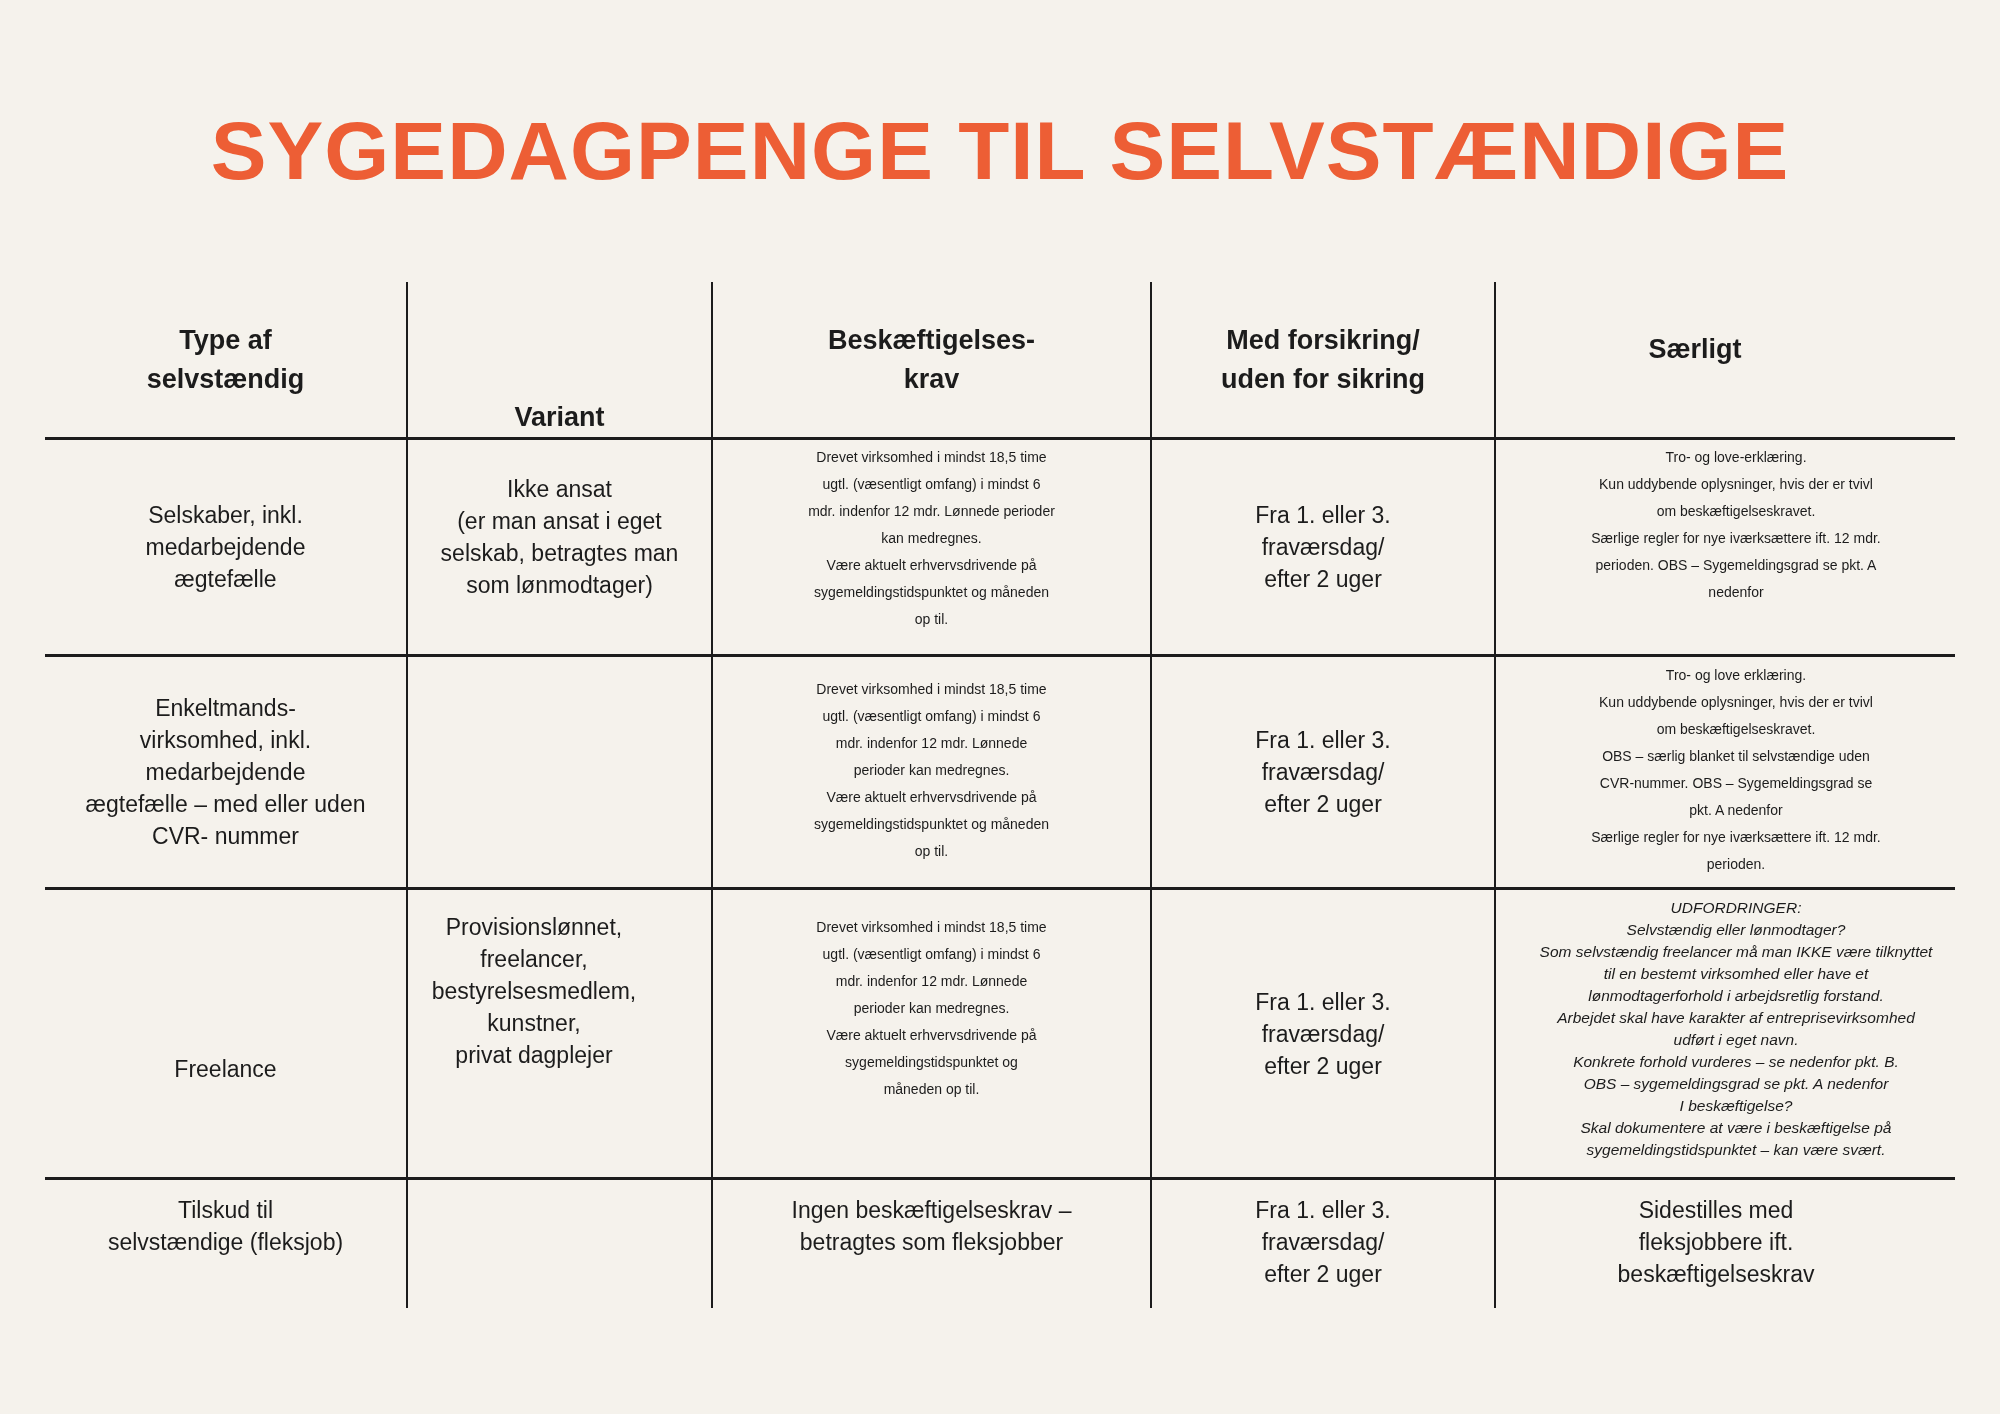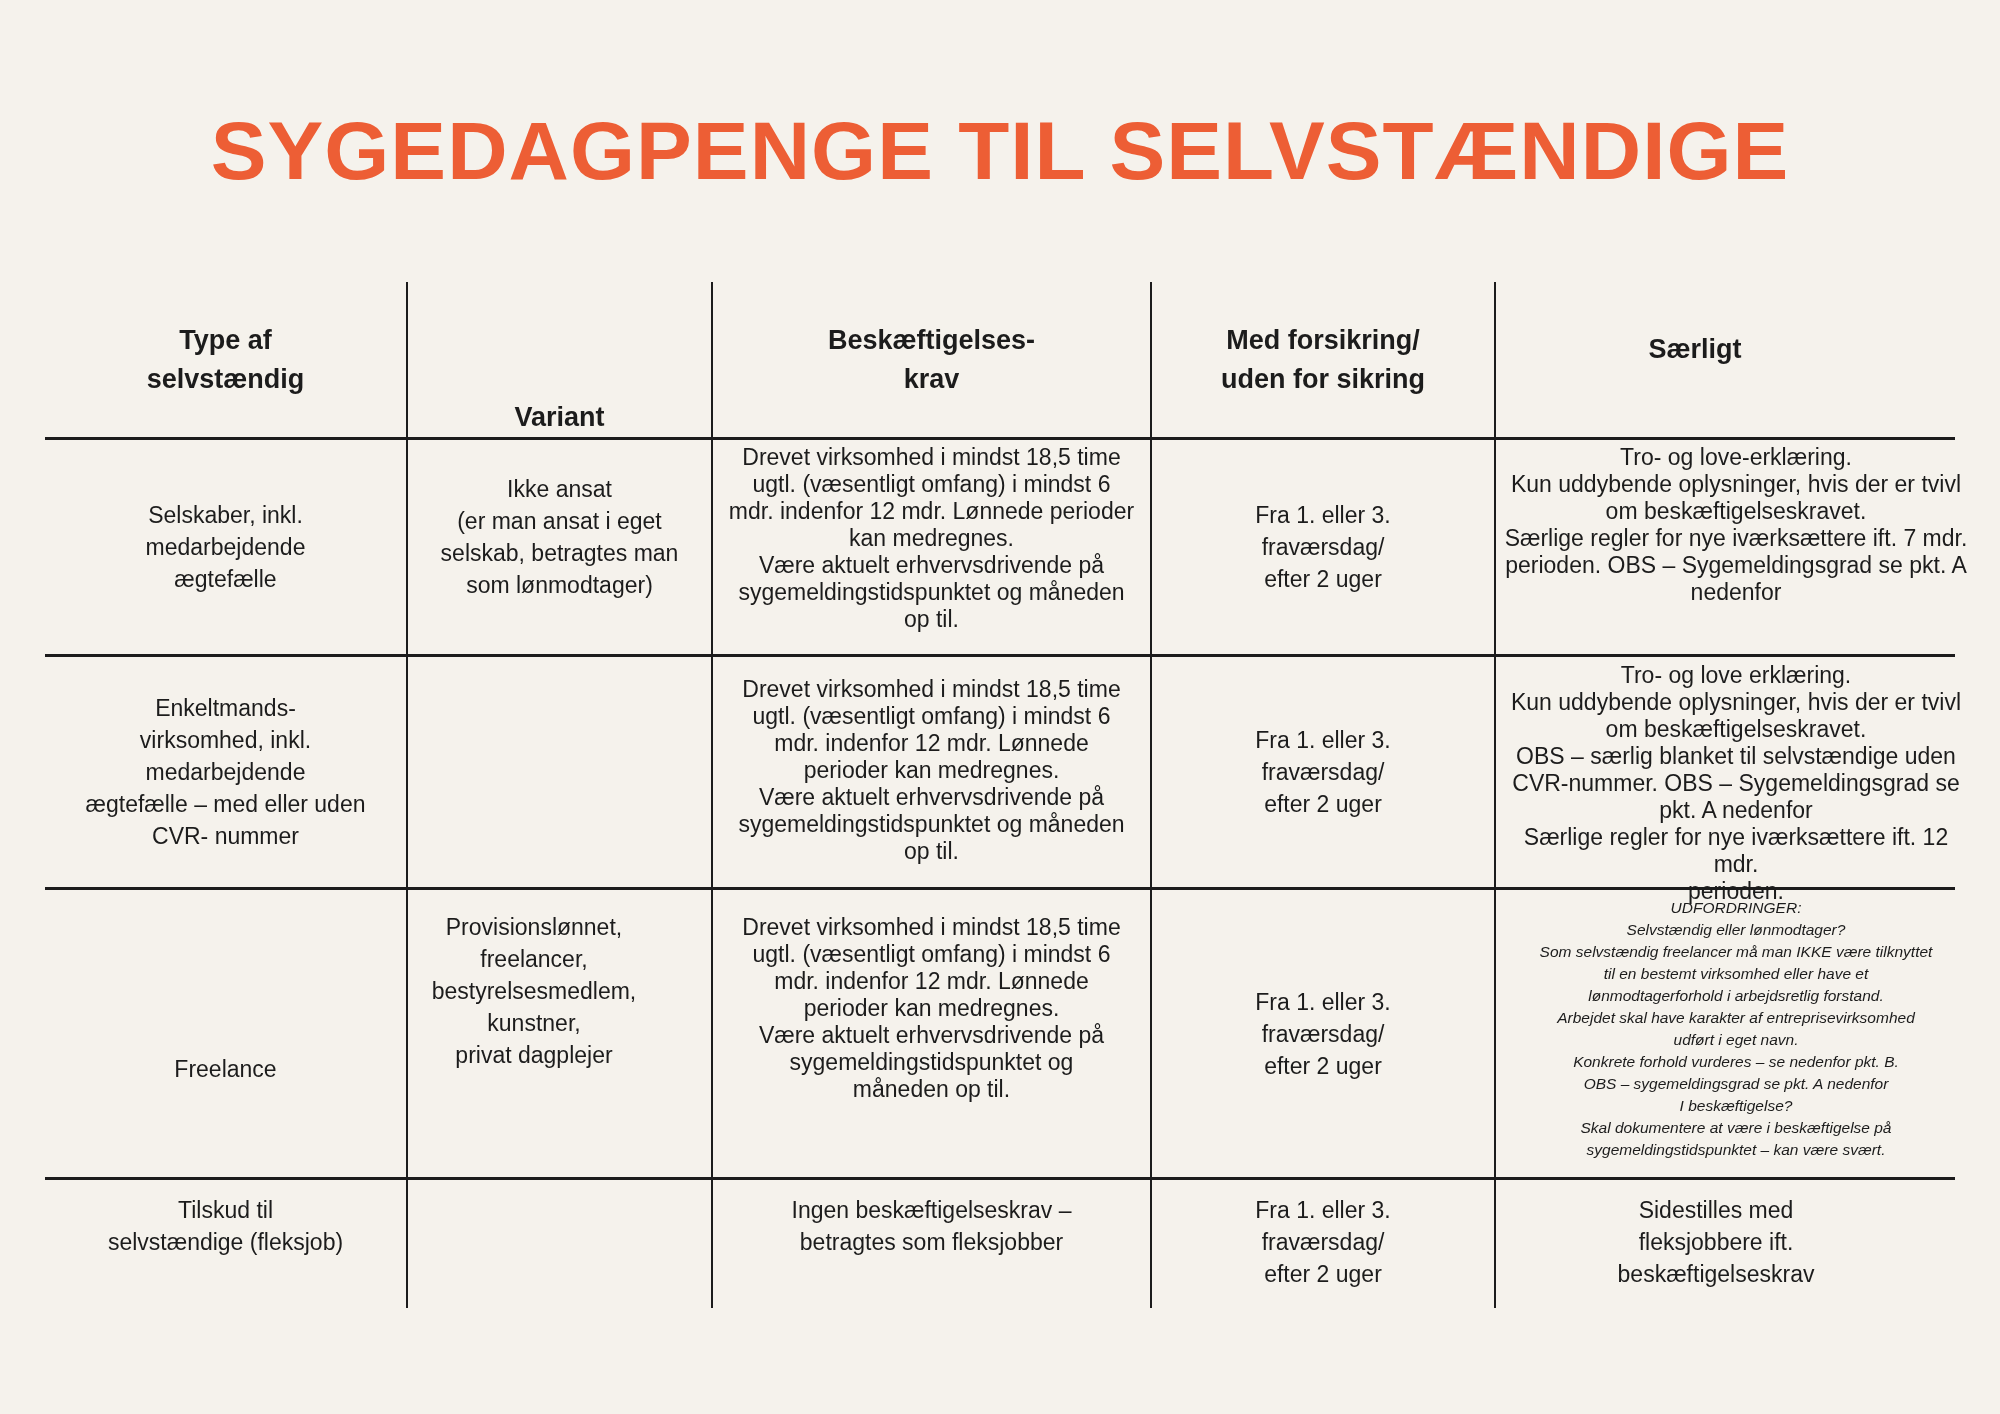--- a/index.html
+++ b/index.html
@@ -22,21 +22,21 @@
   .grid { position:absolute; left:0; top:0; width:2000px; height:1414px; }
   .hline { position:absolute; left:45px; width:1910px; height:3px; background:#1c1c1c; }
   .vline { position:absolute; width:2px; background:#1c1c1c; top:282px; height:1026px; }
   .cell {
     position:absolute; display:flex; align-items:center; justify-content:center;
     text-align:center; box-sizing:border-box; padding:0 8px;
   }
   .cell span { white-space:pre-line; display:block; }
   .hdr { font-weight:bold; font-size:27px; line-height:39px; }
   .body-lg { font-size:23px; line-height:32px;text-align:center; }
-  .body-md { font-size:23px; line-height:27px; }
+  .body-md { font-size:14px; line-height:27px; }
   .body-sm { font-size:15.5px; line-height:22px;font-style:italic; }
 </style>
 </head>
 <body>
 
 <div class="title">SYGEDAGPENGE TIL SELVSTÆNDIGE</div>
 
 <div class="grid">
 
   <div class="hline" style="top:437px"></div>
@@ -89,21 +89,21 @@
     </div>
   <div class="cell body-lg" style="left:1152px;width:342px;top:440px;height:214px">
       <span>Fra 1. eller 3.
 fraværsdag/
 efter 2 uger</span>
     </div>
   <div class="cell body-md" style="left:1496px;width:480px;top:440px;height:214px;align-items:flex-start;padding-top:4px">
       <span>Tro- og love-erklæring.
 Kun uddybende oplysninger, hvis der er tvivl
 om beskæftigelseskravet.
-Særlige regler for nye iværksættere ift. 7 mdr.
+Særlige regler for nye iværksættere ift. 12 mdr.
 perioden. OBS – Sygemeldingsgrad se pkt. A
 nedenfor</span>
     </div>
 
   <div class="cell body-lg" style="left:45px;width:361px;top:657px;height:230px">
       <span>Enkeltmands-
 virksomhed, inkl.
 medarbejdende
 ægtefælle – med eller uden
 CVR- nummer</span>

